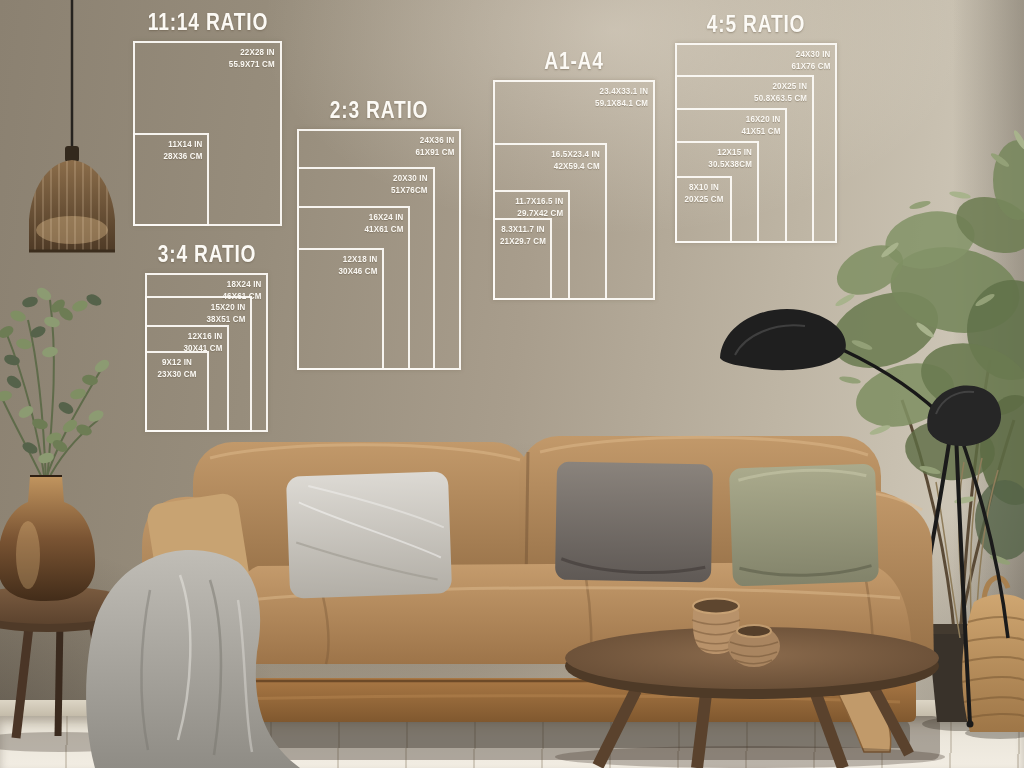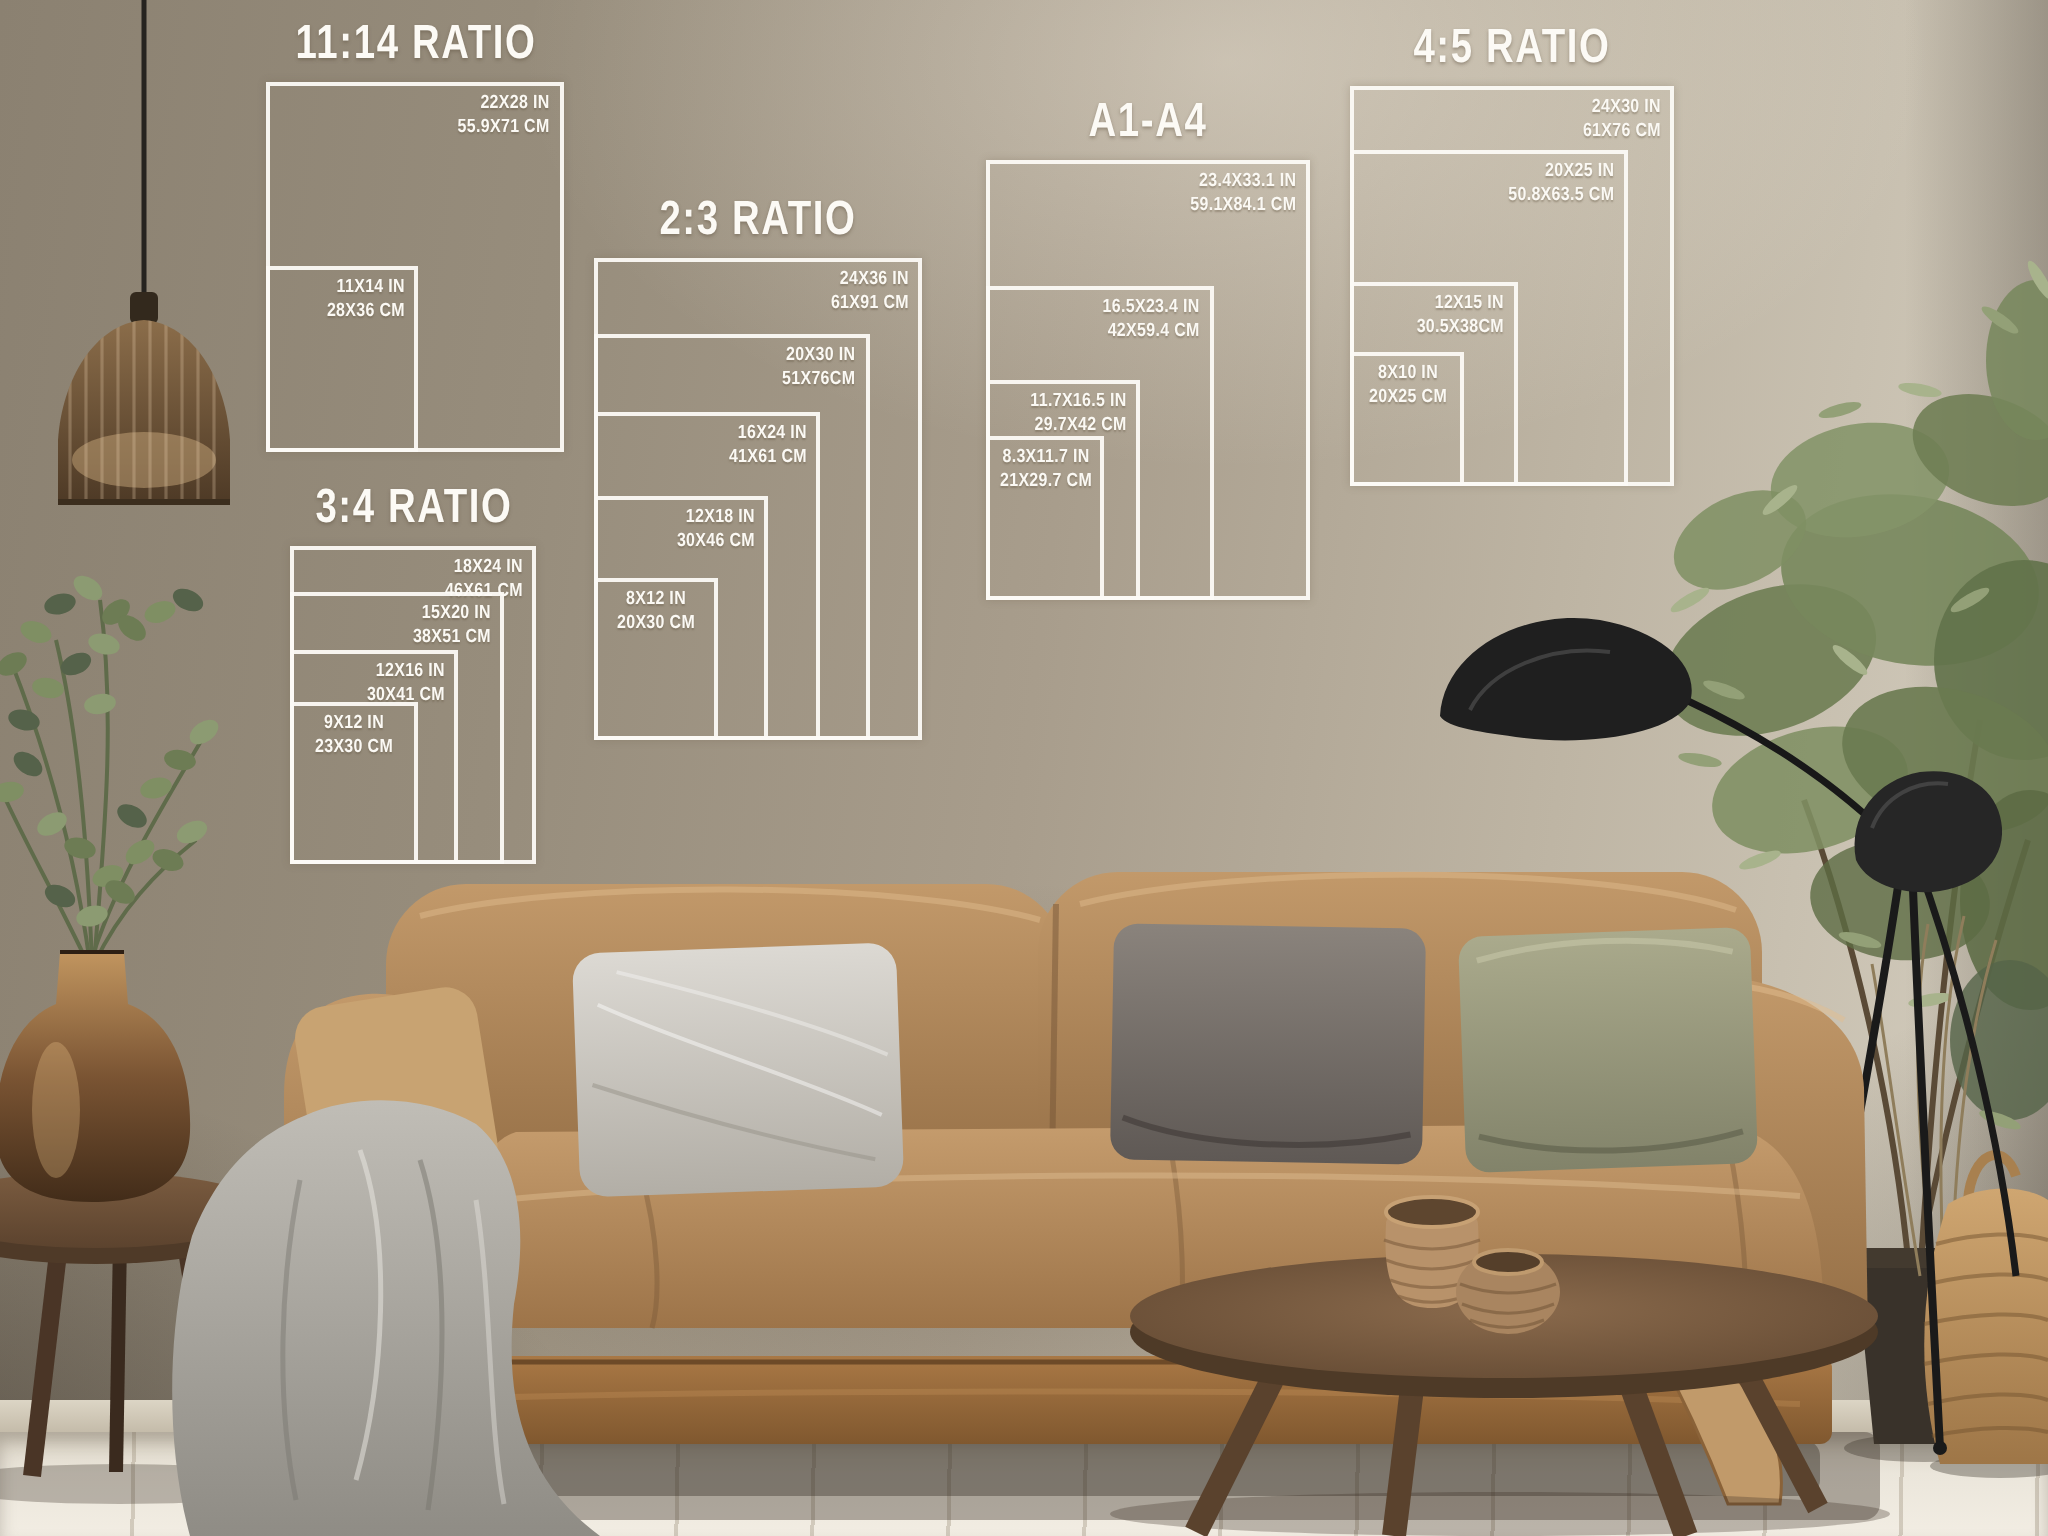--- a/index.html
+++ b/index.html
@@ -367,26 +367,20 @@
         <span>16X24 IN</span>
         <span>41X61 CM</span>
       </div>
     </div>
     <div class="size-rect" style="width:87px;height:122px;">
       <div class="rect-label">
         <span>12X18 IN</span>
         <span>30X46 CM</span>
       </div>
     </div>
-    <div class="size-rect" style="width:62px;height:81px;">
-      <div class="rect-label ctr">
-        <span>8X12 IN</span>
-        <span>20X30 CM</span>
-      </div>
-    </div>
   </div>
 
   <div class="size-section" style="left:493px;top:80px;width:162px;height:220px;">
     <div class="size-title">A1-A4</div>
     <div class="rect-label">
       <span>23.4X33.1 IN</span>
       <span>59.1X84.1 CM</span>
     </div>
     <div class="size-rect" style="width:114px;height:157px;padding-left:45px;">
       <div class="rect-label">
@@ -413,20 +407,26 @@
     <div class="rect-label">
       <span>24X30 IN</span>
       <span>61X76 CM</span>
     </div>
     <div class="size-rect" style="width:139px;height:168px;">
       <div class="rect-label">
         <span>20X25 IN</span>
         <span>50.8X63.5 CM</span>
       </div>
     </div>
+    <div class="size-rect" style="width:112px;height:135px;">
+      <div class="rect-label">
+        <span>16X20 IN</span>
+        <span>41X51 CM</span>
+      </div>
+    </div>
     <div class="size-rect" style="width:84px;height:102px;">
       <div class="rect-label">
         <span>12X15 IN</span>
         <span>30.5X38CM</span>
       </div>
     </div>
     <div class="size-rect" style="width:57px;height:67px;margin-top:24px;">
       <div class="rect-label ctr">
         <span>8X10 IN</span>
         <span>20X25 CM</span>

